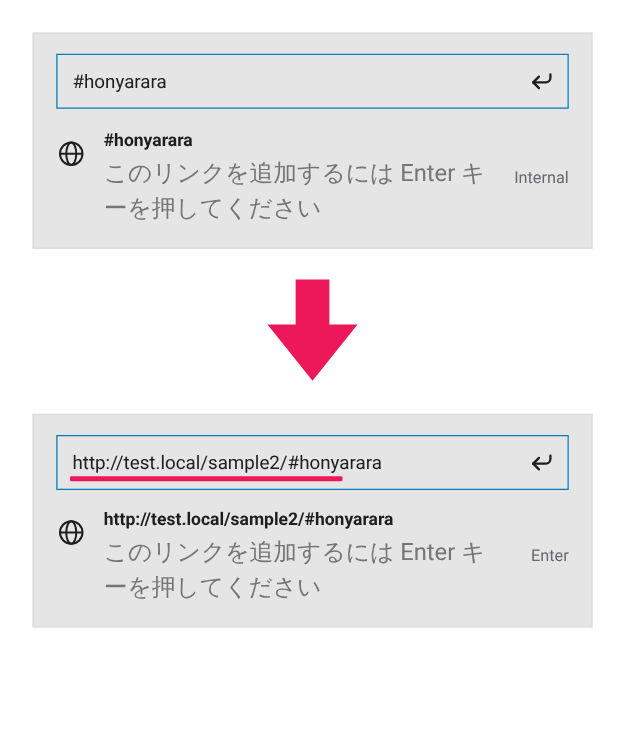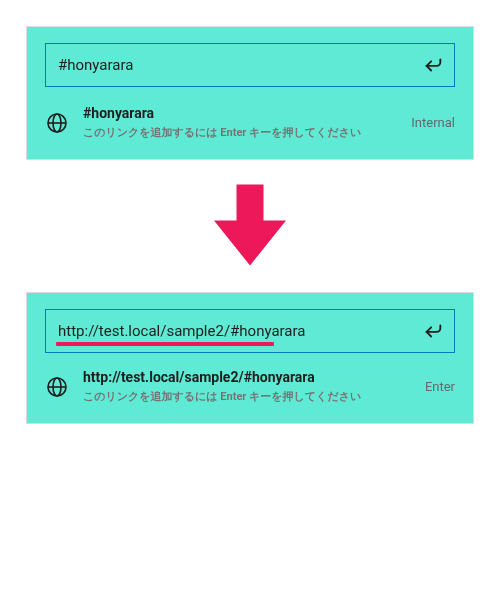--- a/index.html
+++ b/index.html
@@ -16,21 +16,21 @@
     width: 500px;
     height: 600px;
     padding: 26px 26px 20px 26px;
     display: flex;
     flex-direction: column;
     align-items: center;
   }
   .card {
     width: 100%;
     border: 1px solid #dcdcde;
-    background: #5eead4;
+    background: #e5e5e5;
     padding: 16px 18px 18px 18px;
   }
   .input-row {
     position: relative;
     border: 1.5px solid #007cba;
     display: flex;
     align-items: center;
     height: 44px;
     padding: 0 10px 0 12px;
   }
@@ -76,24 +76,23 @@
     flex: 1;
     min-width: 0;
   }
   .suggest-title {
     font-weight: 700;
     font-size: 14px;
     margin-bottom: 4px;
     word-break: break-all;
   }
   .suggest-desc {
-    font-size: 11px;
+    font-size: 19px;
     color: #757575;
     line-height: 1.45;
-    font-weight: bold;
   }
   .suggest-tag {
     font-size: 13px;
     color: #646970;
     margin-left: 4px;
     flex: 0 0 auto;
     align-self: center;
   }
   .arrow-wrap {
     margin: 20px 0 22px 0;

